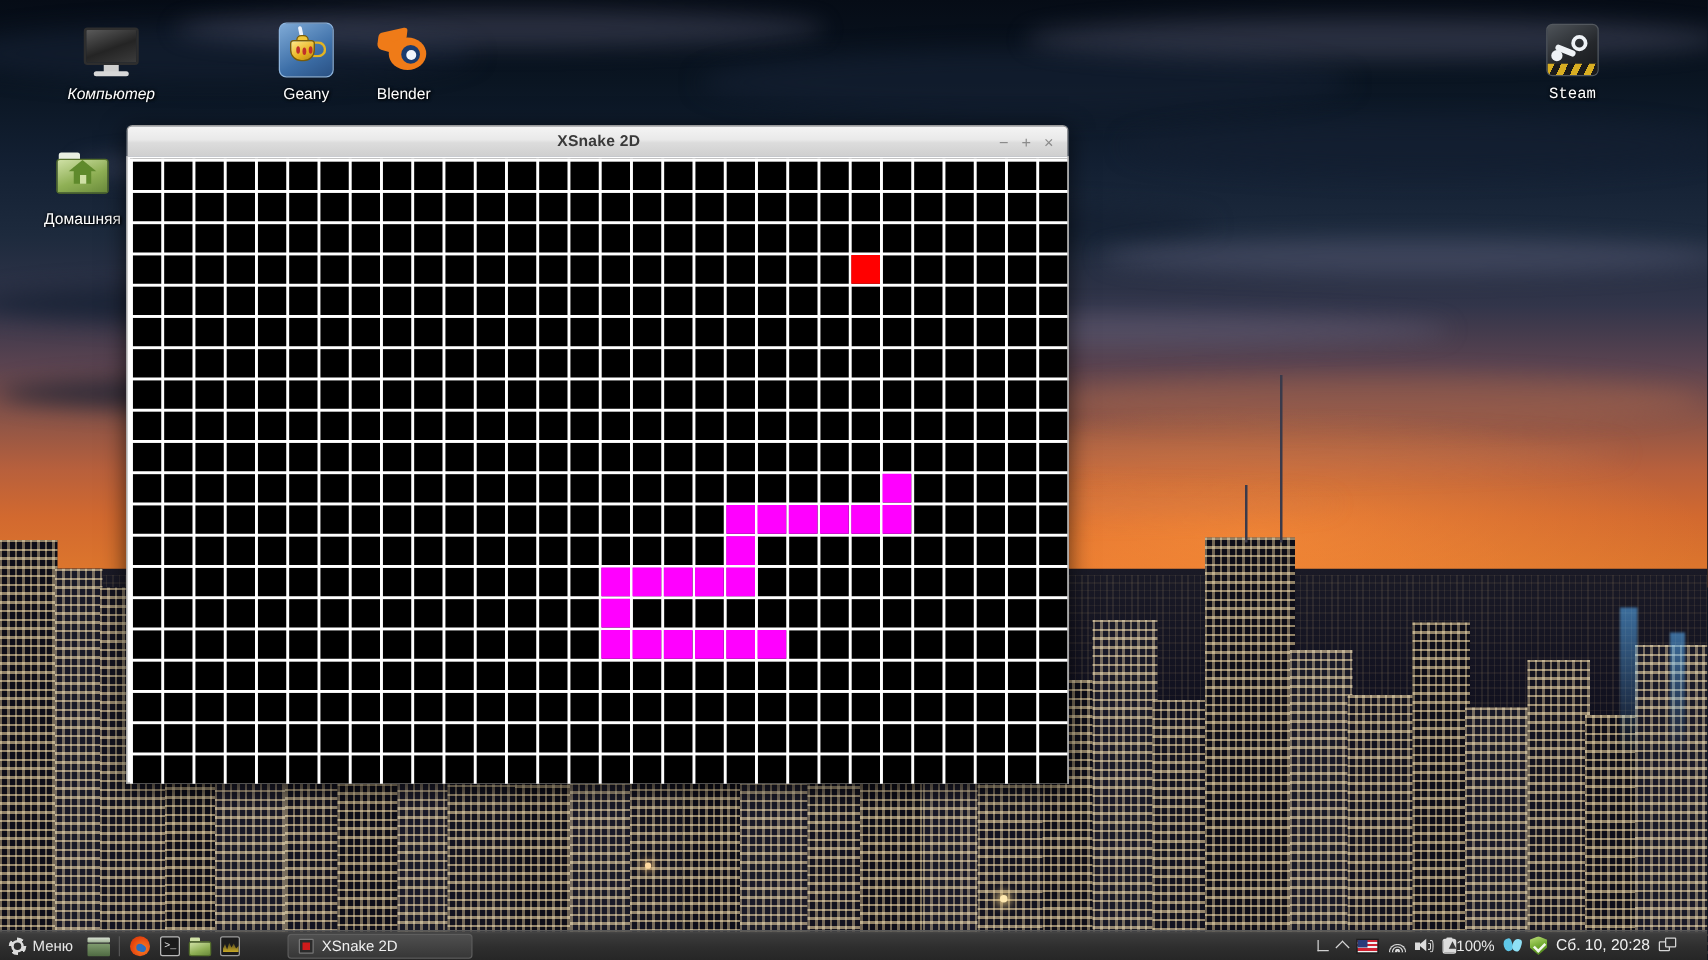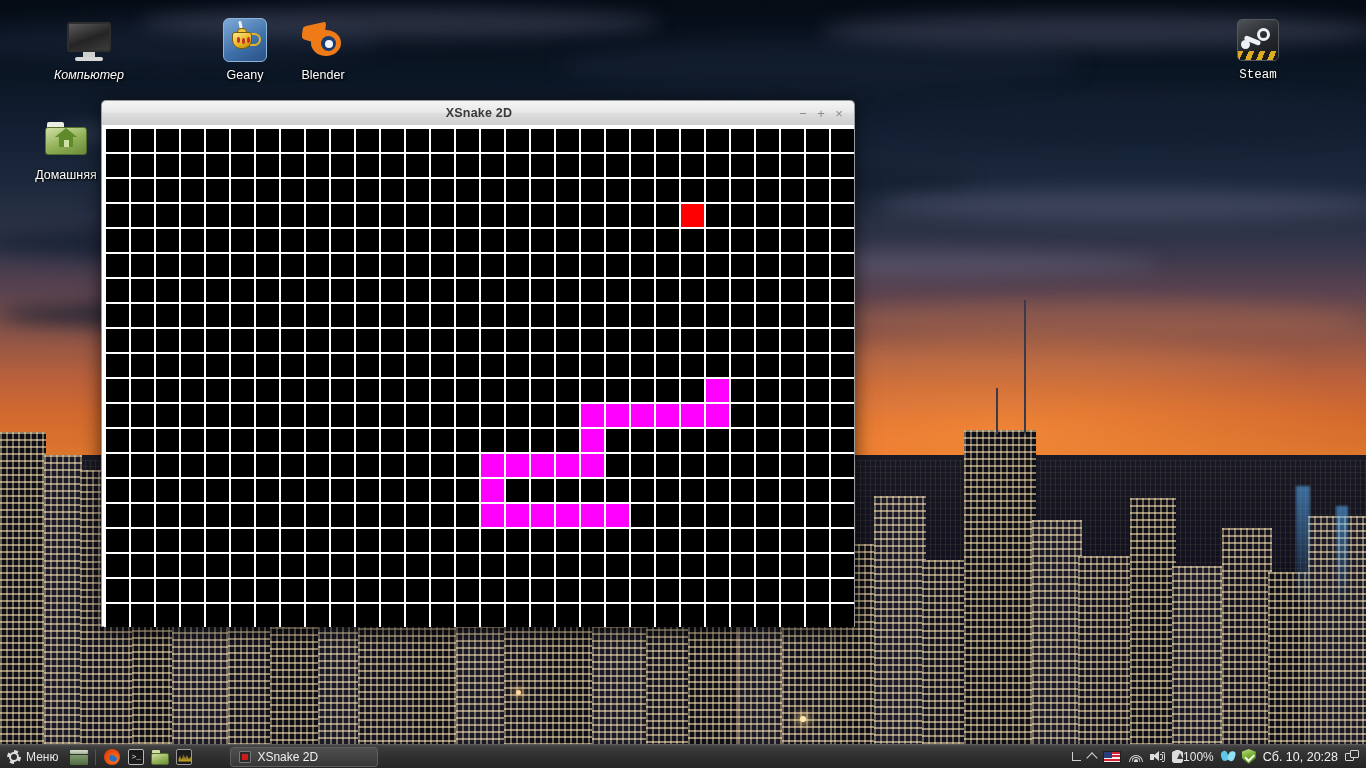--- a/index.html
+++ b/index.html
@@ -303,21 +303,21 @@
   }
   .task-btn .ticon {
     width:12px; height:12px; background:#2b2b2b; border:1px solid #777;
     position:relative; border-radius:1px;
   }
   .task-btn .ticon::after {
     content:""; position:absolute; left:2px; top:2px; width:6px; height:6px;
     background:#d01b1b;
   }
   .tray {
-    margin-left:auto; display:flex; align-items:center; gap:7px; padding-right:7px;
+    margin-left:auto; display:flex; gap:7px; padding-right:25px;
   }
   .tray .ti { display:flex; align-items:center; cursor:default; color:#dcdcdc; }
   .tr-underscore {
     width:9px; height:9px; border-left:1.5px solid #cfcfcf; border-bottom:1.5px solid #cfcfcf;
   }
   .tr-chevron {
     width:8px; height:8px; border-left:1.6px solid #d8d8d8; border-top:1.6px solid #d8d8d8;
     transform:rotate(45deg); margin-bottom:-3px;
   }
   .tr-flag {

